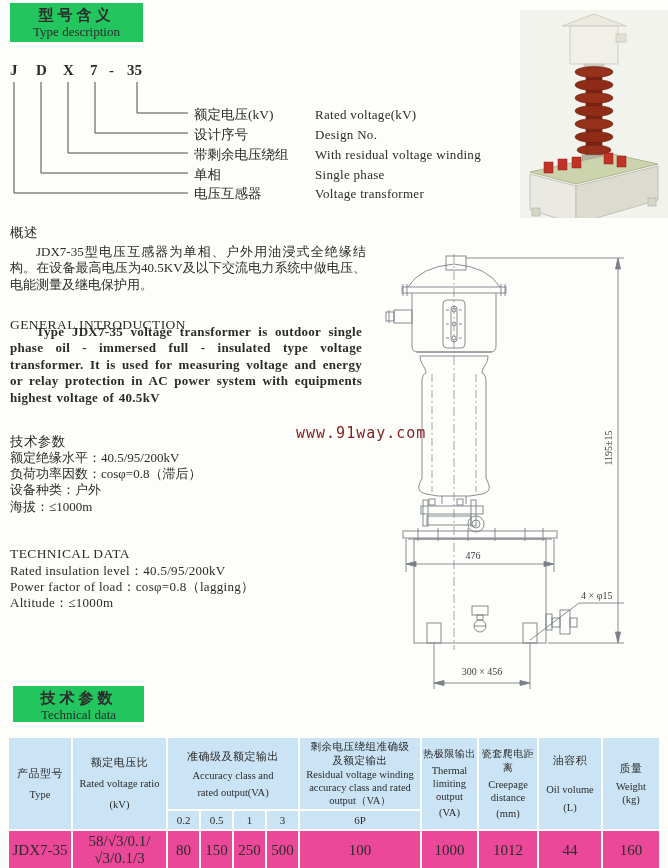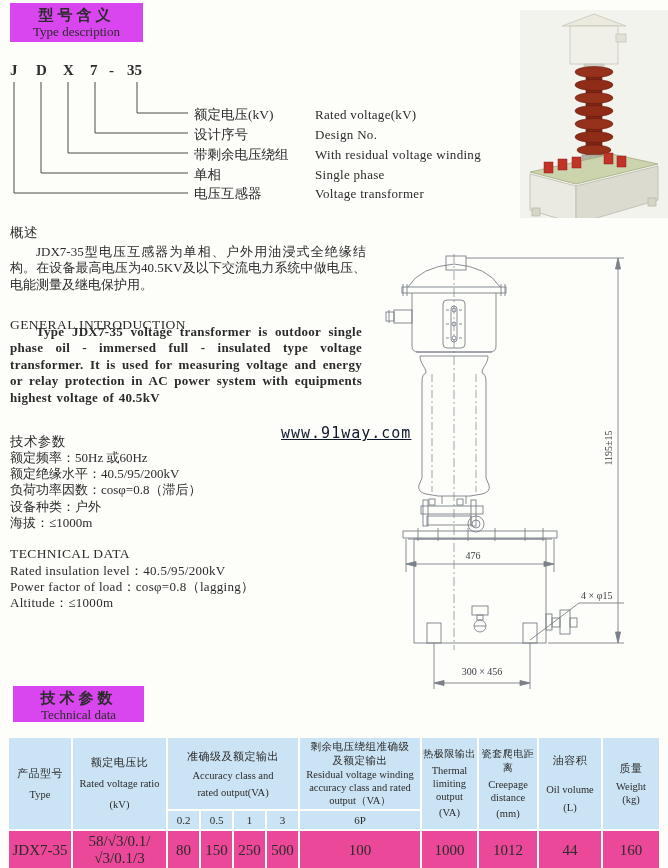--- a/index.html
+++ b/index.html
@@ -3,44 +3,44 @@
 <meta charset="utf-8">
 <style>
   html,body{margin:0;padding:0;}
   .page{
     position:relative; width:668px; height:868px;
     background:#fdfdfa; overflow:hidden;
     font-family:"Liberation Serif", serif; color:#2b2b2b;
   }
   
   .pinkbox{
-    position:absolute; background:#d946ef; text-align:center;
+    position:absolute; background:#22c55e; text-align:center;
     padding:3px 6px 4px 6px; box-sizing:border-box;
   }
   .pinkbox .zh{display:block; font-size:15px; font-weight:bold; letter-spacing:4px; line-height:18px;}
   .pinkbox .en{display:block; font-size:13px; line-height:15px;}
   #typebox{left:10px; top:3px; width:133px; height:39px;}
   #techbox{left:13px; top:686px; width:131px; height:36px;}
 
   
   .code-letter{position:absolute; top:62px; font-size:15px; font-weight:bold;}
   #leader-svg{position:absolute; left:0; top:0;}
   .legend-zh{position:absolute; left:194px; font-size:13.5px; white-space:nowrap;}
   .legend-en{position:absolute; left:315px; font-size:13px; white-space:nowrap; letter-spacing:.3px;}
 
   
   .sec-head{position:absolute; left:10px; font-size:13.5px; letter-spacing:.4px; white-space:nowrap;}
   .para{position:absolute; left:10px; font-size:13px; line-height:16.4px; text-align:justify; text-indent:2em;}
   .speclist{position:absolute; left:10px; font-size:13px; line-height:16.2px;}
   .speclist div{white-space:nowrap;}
 
   .watermark{
-    position:absolute; left:281px; top:424px;
+    position:absolute; left:296px; top:424px;
     font-family:"DejaVu Sans Mono", monospace;
-    font-size:15px; color:#0f172a; letter-spacing:1px; white-space:nowrap;text-decoration:underline;
+    font-size:15px; color:#7f1d1d; letter-spacing:1px; white-space:nowrap;
   }
 
   
   #photo-svg{position:absolute; left:520px; top:10px;}
   #drawing-svg{position:absolute; left:372px; top:242px;}
   .dimtext{font-family:"Liberation Serif", serif; font-size:10px; fill:#3a3f44;}
 
   
   #spec-table{
     position:absolute; left:7px; top:736px;
@@ -133,21 +133,20 @@
   </svg>
 
   <div class="sec-head" style="top:224px">概述</div>
   <div class="para" style="top:244px; width:356px">JDX7-35型电压互感器为单相、户外用油浸式全绝缘结构。在设备最高电压为40.5KV及以下交流电力系统中做电压、电能测量及继电保护用。</div>
 
   <div class="sec-head" style="top:317px">GENERAL INTRODUCTION</div>
   <div class="para" style="top:324px; width:352px; letter-spacing:.3px; word-spacing:1px;font-weight:bold;">Type JDX7-35 voltage transformer is outdoor single phase oil - immersed full - insulated type voltage transformer.  It is used for measuring voltage and energy or relay protection in AC power system with equipments highest voltage of 40.5kV</div>
 
   <div class="sec-head" style="top:433px">技术参数</div>
   <div class="speclist" style="top:450px">
-    <div>额定频率：50Hz 或60Hz</div>
     <div>额定绝缘水平：40.5/95/200kV</div>
     <div>负荷功率因数：cosφ=0.8（滞后）</div>
     <div>设备种类：户外</div>
     <div>海拔：≤1000m</div>
   </div>
 
   <div class="sec-head" style="top:546px">TECHNICAL DATA</div>
   <div class="speclist" style="top:563px; letter-spacing:.3px">
     <div>Rated insulation level：40.5/95/200kV</div>
     <div>Power factor of load：cosφ=0.8（lagging）</div>

